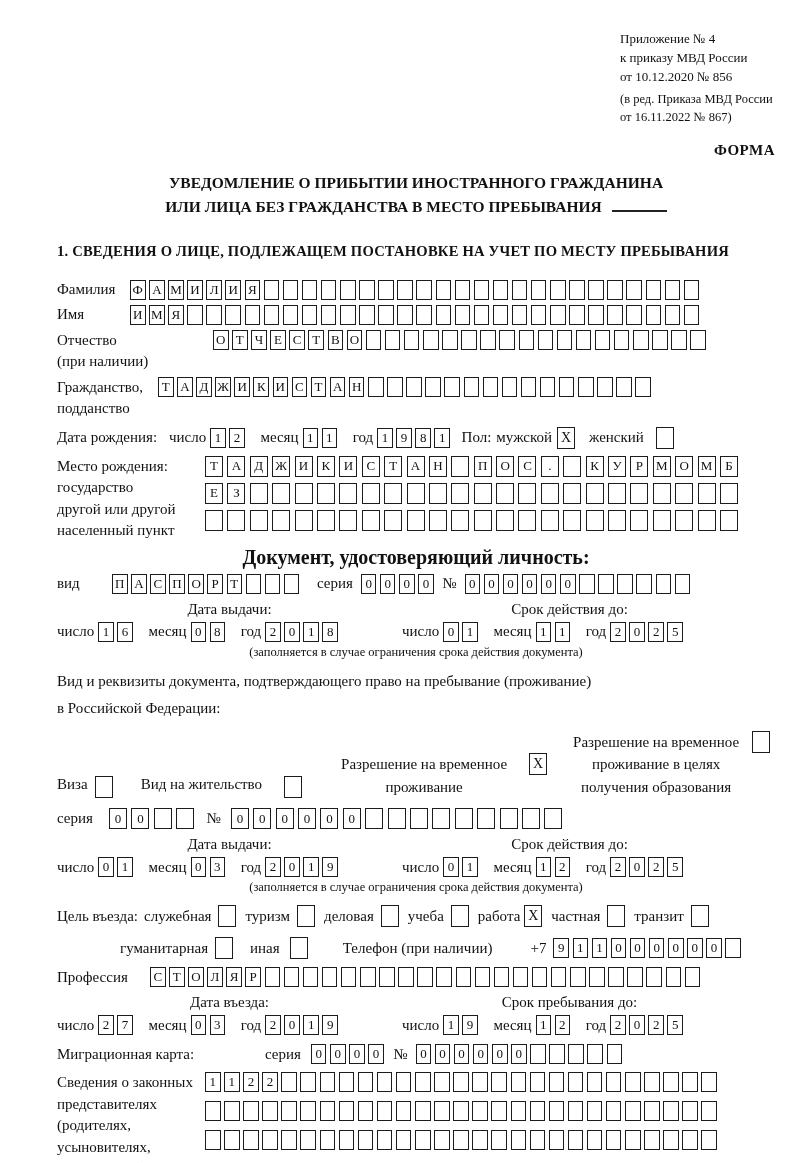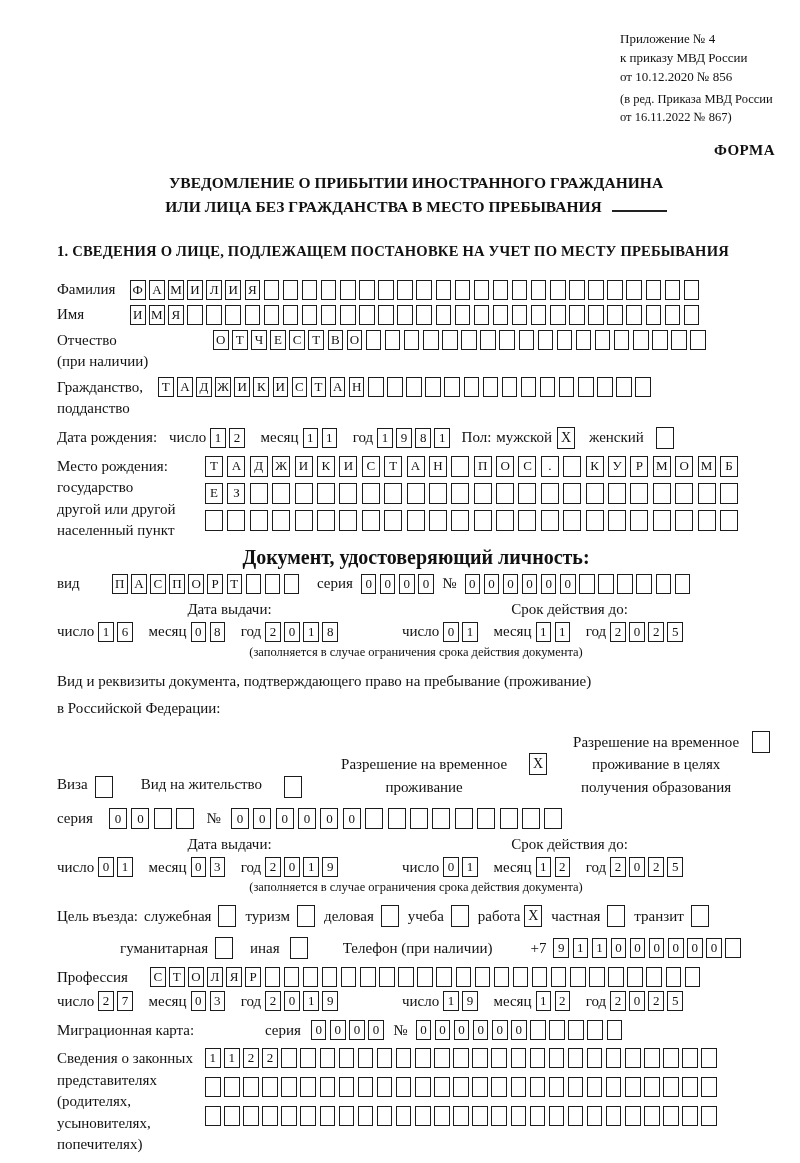--- a/index.html
+++ b/index.html
@@ -629,20 +629,24 @@
         <span class="cell"></span>
         <span class="cell"></span>
         <span class="cell"></span>
         <span class="cell"></span>
         <span class="cell"></span>
         <span class="cell"></span>
         <span class="cell"></span>
       </span>
   </div>
 
+  <div class="dates-header">
+    <div class="dh-left">Дата въезда:</div>
+    <div class="dh-right">Срок пребывания до:</div>
+  </div>
   <div class="dates-values">
     <span class="dv-left">
       <span class="dgl first">число</span>
       <span class="cells">
           <span class="cell">2</span>
           <span class="cell">7</span>
         </span>
       <span class="dgl">месяц</span>
       <span class="cells">
           <span class="cell">0</span>

